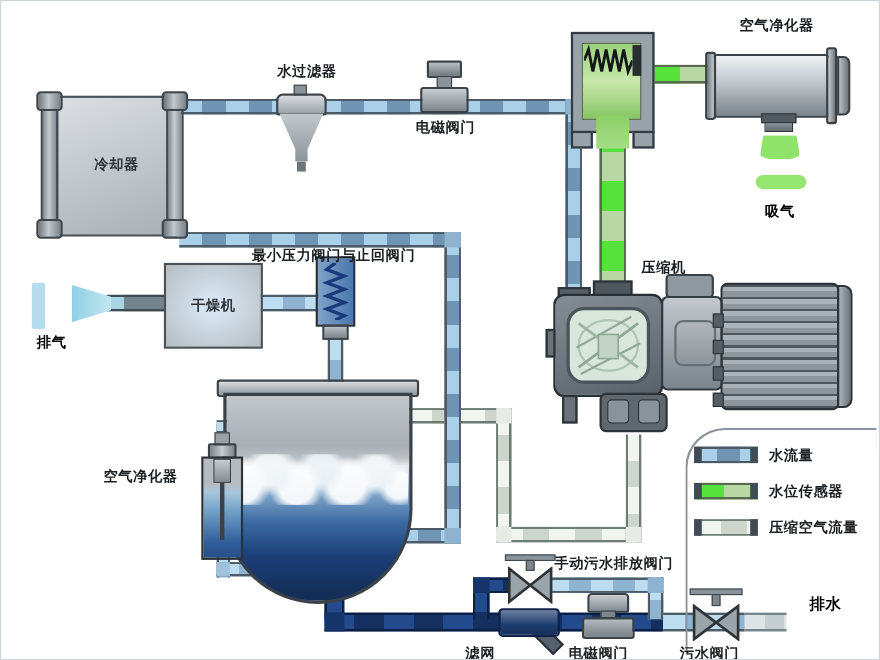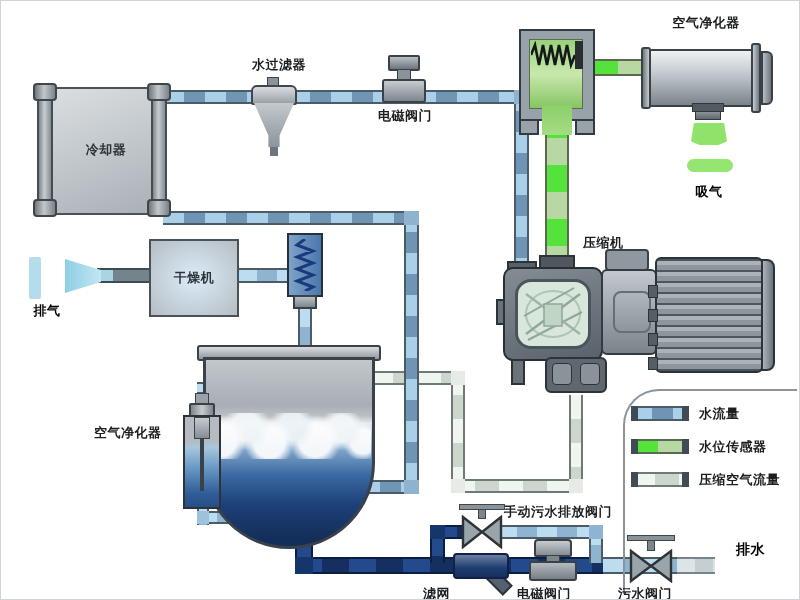--- a/index.html
+++ b/index.html
@@ -185,20 +185,21 @@
   <div class="shape" style="left:622px;top:388px;width:174px;height:205px;border-left:2px solid #8a949b;border-top:2px solid #8a949b;border-top-left-radius:36px;"></div>
   <div class="ph water" style="left:630px;top:405px;width:58px;height:15px;box-shadow:inset 7px 0 0 #3f4c55,inset -7px 0 0 #3f4c55;"></div>
   <div class="ph air" style="left:630px;top:438px;width:58px;height:15px;box-shadow:inset 7px 0 0 #3f4c55,inset -7px 0 0 #3f4c55;"></div>
   <div class="ph whitep" style="left:630px;top:471px;width:58px;height:15px;box-shadow:inset 7px 0 0 #3f4c55,inset -7px 0 0 #3f4c55;"></div>
 
   <div class="lbl ctr" style="left:650px;top:13px;width:110px;">空气净化器</div>
   <div class="lbl ctr" style="left:238px;top:55px;width:80px;">水过滤器</div>
   <div class="lbl ctr" style="left:362px;top:106px;width:84px;">电磁阀门</div>
   <div class="lbl ctr" style="left:55px;top:140px;width:100px;color:#2d3338;">冷却器</div>
   <div class="lbl ctr blue" style="left:688px;top:182px;width:40px;">吸气</div>
+  <div class="lbl" style="left:228px;top:222px;">最小压力阀门与止回阀门</div>
   <div class="lbl" style="left:582px;top:233px;">压缩机</div>
   <div class="lbl ctr" style="left:150px;top:268px;width:86px;color:#2d3338;">干燥机</div>
   <div class="lbl ctr blue" style="left:24px;top:301px;width:44px;">排气</div>
   <div class="lbl" style="left:93px;top:423px;">空气净化器</div>
   <div class="lbl" style="left:698px;top:404px;">水流量</div>
   <div class="lbl" style="left:698px;top:437px;">水位传感器</div>
   <div class="lbl" style="left:698px;top:470px;">压缩空气流量</div>
   <div class="lbl" style="left:503px;top:502px;">手动污水排放阀门</div>
   <div class="lbl" style="left:422px;top:584px;">滤网</div>
   <div class="lbl" style="left:516px;top:584px;">电磁阀门</div>

